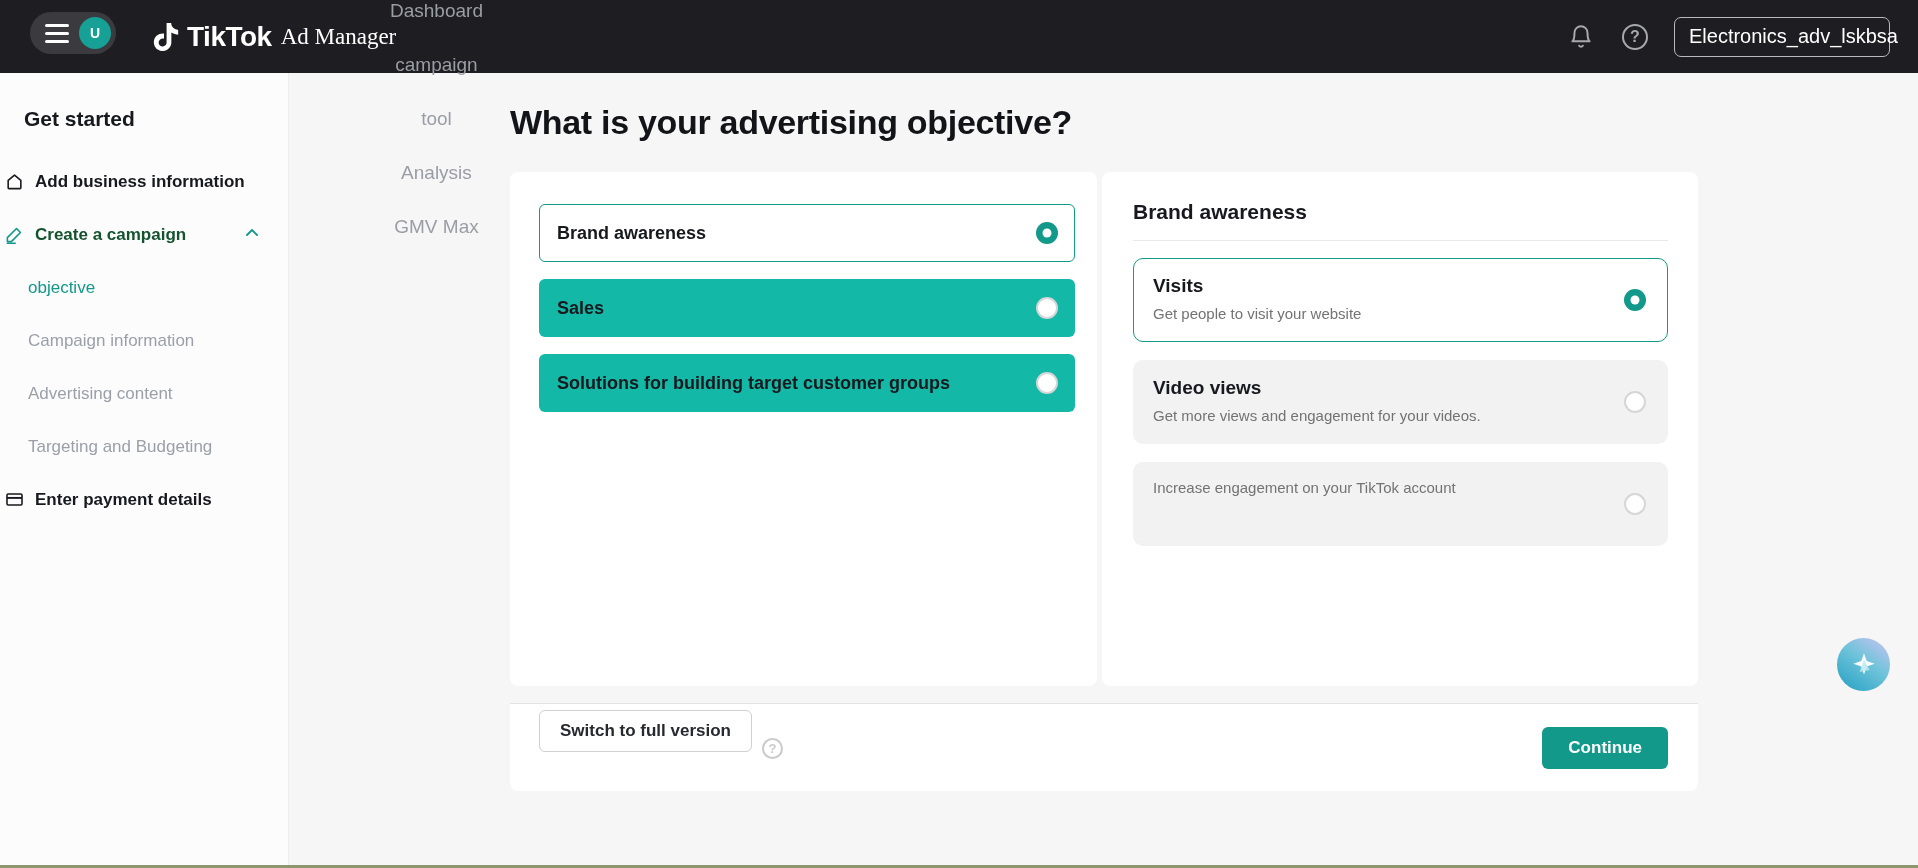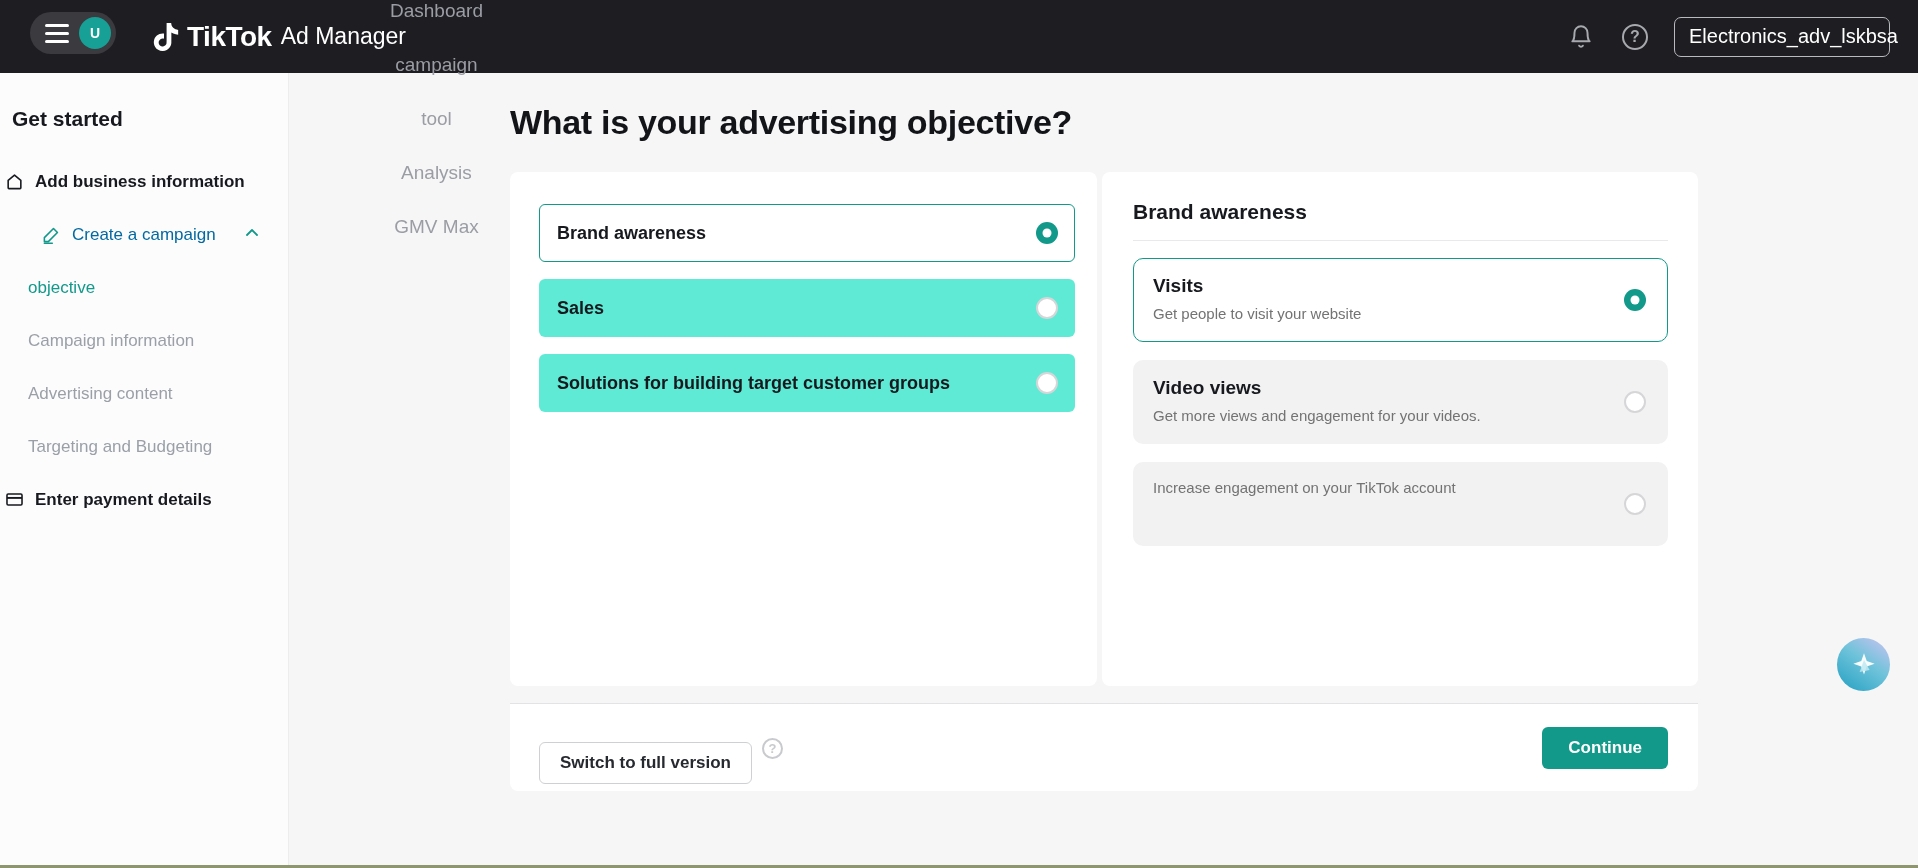--- a/index.html
+++ b/index.html
@@ -7,67 +7,67 @@
 
   
   .topbar{ position:absolute; left:0; top:0; width:1918px; height:73px; background:#1d1d22; display:flex; align-items:center; z-index:5;}
   .menu-pill{ position:absolute; left:30px; top:12px; width:86px; height:42px; background:#3a3a3f; border-radius:22px; display:flex; align-items:center; cursor:pointer;}
   .hamburger{ margin-left:15px; width:24px; display:flex; flex-direction:column; gap:5px;}
   .hamburger span{ display:block; height:3px; background:#fff; border-radius:2px;}
   .avatar{ position:absolute; right:5px; top:5px; width:32px; height:32px; border-radius:50%; background:#17a095; color:#fff; font-size:14px; font-weight:700; display:flex; align-items:center; justify-content:center;}
   .brand{ position:absolute; left:152px; top:0; height:73px; display:flex; align-items:center; gap:7px;}
   .brand svg{ width:28px; height:28px; }
   .brand .tiktok{ color:#fff; font-weight:800; font-size:28px; letter-spacing:-0.5px;}
-  .brand .suffix{ color:#fff; font-weight:500; font-size:23px; margin-left:2px;}
+  .brand .suffix{ color:#fff; font-weight:500; font-size:23px; margin-left:2px;font-family:Liberation Serif, serif;}
   .nav-links{ position:absolute; left:390px; top:0; height:73px; display:flex; align-items:center; gap:32px;flex-direction:column;}
   .nav-link{ color:#9b9da4; font-size:19px; cursor:pointer;}
   .topbar-right{ position:absolute; right:28px; top:0; height:73px; display:flex; align-items:center; gap:26px;}
   .icon-btn{ width:30px; height:30px; display:flex; align-items:center; justify-content:center; cursor:pointer; color:#a7a9af;}
   .help-circle{ width:26px; height:26px; border:2px solid #a7a9af; border-radius:50%; color:#a7a9af; font-size:16px; font-weight:700; display:flex; align-items:center; justify-content:center;}
   .account-select{ width:216px; height:40px; border:1px solid #b9bac0; border-radius:7px; display:flex; align-items:center; justify-content:space-between; padding:0 14px; color:#fff; font-size:20px; cursor:pointer; background:transparent;}
   .account-select svg{ width:16px; height:16px; }
 
   
   .sidebar{ position:absolute; left:0; top:73px; width:289px; height:792px; background:#fcfcfd; border-right:1px solid #ededef;}
-  .sb-title{ margin:34px 0 24px 12px; font-size:21px; font-weight:700; color:#17191e;}
+  .sb-title{ margin:34px 0 24px 24px; font-size:21px; font-weight:700; color:#17191e;}
   .sb-item{ position:relative; height:53px; display:flex; align-items:center; padding-left:4px; cursor:pointer; font-size:17px;}
   .sb-item .sb-ic{ width:20px; height:20px; margin-right:11px; flex:0 0 auto; display:flex; align-items:center; justify-content:center;}
   .sb-item.strong{ color:#17191e; font-weight:700;}
-  .sb-item.accent{ color:#0369a1; font-weight:400;margin-left:37px;}
+  .sb-item.accent{ color:#14532d; font-weight:700;}
   .sb-item.sub{ padding-left:28px; color:#9ba0a8; font-weight:400;}
   .sb-item.sub.active{ color:#12998a; }
   .sb-active-bg{ position:absolute; left:10px; right:11px; top:3px; bottom:3px; background:#ddf2ec; border-radius:4px; z-index:0;}
   .sb-item > *{ position:relative; z-index:1;}
   .sb-chevron{ position:absolute; right:28px; top:50%; transform:translateY(-50%); }
 
   
   .content{ position:absolute; left:289px; top:73px; width:1629px; height:792px; background:#f6f6f7;}
   .page-title{ position:absolute; left:221px; top:30px; font-size:34px; font-weight:700; color:#121418; letter-spacing:-0.3px;}
   .panels{ position:absolute; left:221px; top:99px; width:1188px; display:flex; gap:5px;}
   .panel{ background:#fff; border-radius:8px; height:514px;}
   .panel.left{ width:587px; padding:32px 22px 0 29px;}
   .panel.right{ width:596px; padding:28px 30px 0 31px;}
 
-  .obj-option{ position:relative; height:58px; border-radius:6px; background:#5eead4; border:1px solid transparent; margin-bottom:17px; display:flex; align-items:center; padding:0 56px 0 17px; cursor:pointer;}
+  .obj-option{ position:relative; height:58px; border-radius:6px; background:#14b8a6; border:1px solid transparent; margin-bottom:17px; display:flex; align-items:center; padding:0 56px 0 17px; cursor:pointer;}
   .obj-option.selected{ background:#fff; border-color:#12998a;}
   .obj-label{ font-size:18px; font-weight:700; color:#17191e;}
   .radio{ position:absolute; right:16px; top:50%; transform:translateY(-50%); width:22px; height:22px; border-radius:50%; background:#fff; border:2px solid #d6d6d9;}
   .selected > .radio, .selected .radio{ background:#12998a; border:none;}
   .selected > .radio::after, .selected .radio::after{ content:""; position:absolute; left:50%; top:50%; transform:translate(-50%,-50%); width:9px; height:9px; border-radius:50%; background:#fff;}
 
   .detail-title{ font-size:21px; font-weight:700; color:#17191e; margin-bottom:16px;}
   .detail-divider{ height:1px; background:#e9e9eb; margin-bottom:17px;}
   .detail-card{ position:relative; border-radius:10px; background:#f2f2f3; border:1px solid transparent; margin-bottom:18px; padding:16px 66px 16px 19px; min-height:84px; cursor:pointer;}
   .detail-card.selected{ background:#fff; border-color:#12998a;}
   .detail-card .card-title{ font-size:19px; font-weight:700; color:#17191e; margin-bottom:8px;}
   .detail-card .card-desc{ font-size:15px; color:#737373;}
   .detail-card .radio{ right:21px;}
 
   .footer-bar{ position:absolute; left:221px; top:630px; width:1188px; height:88px; background:#fff; border-top:1px solid #e3e3e5; border-radius:0 0 8px 8px; }
-  .switch-btn{ position:absolute; left:29px; top:38px; height:42px; padding:0 20px; background:#fff; border:1px solid #cfd0d3; border-radius:6px; font-size:17px; font-weight:600; color:#26292f; font-family:"Liberation Sans",sans-serif; cursor:pointer;}
+  .switch-btn{ position:absolute; left:29px; top:6px; height:42px; padding:0 20px; background:#fff; border:1px solid #cfd0d3; border-radius:6px; font-size:17px; font-weight:600; color:#26292f; font-family:"Liberation Sans",sans-serif; cursor:pointer;}
   .footer-help{ position:absolute; left:252px; top:34px; width:21px; height:21px; border:2px solid #c9cacd; border-radius:50%; color:#c9cacd; font-size:13px; font-weight:700; display:flex; align-items:center; justify-content:center; cursor:pointer;}
   .continue-btn{ position:absolute; right:30px; top:23px; height:42px; padding:0 26px; background:#12998a; border:none; border-radius:6px; font-size:17px; font-weight:700; color:#fff; font-family:"Liberation Sans",sans-serif; cursor:pointer;}
 
   .assistant-fab{ position:absolute; left:1837px; top:638px; width:53px; height:53px; border-radius:50%; background:linear-gradient(215deg,#cdc3f2 0%, #6fc3da 45%, #229fc2 100%); display:flex; align-items:center; justify-content:center; cursor:pointer; z-index:6;}
   .bottom-strip{ position:absolute; left:0; top:865px; width:1918px; height:3px; background:#8e9670; z-index:7;}
 </style>
 </head>
 <body>
 
 <div class="topbar">

